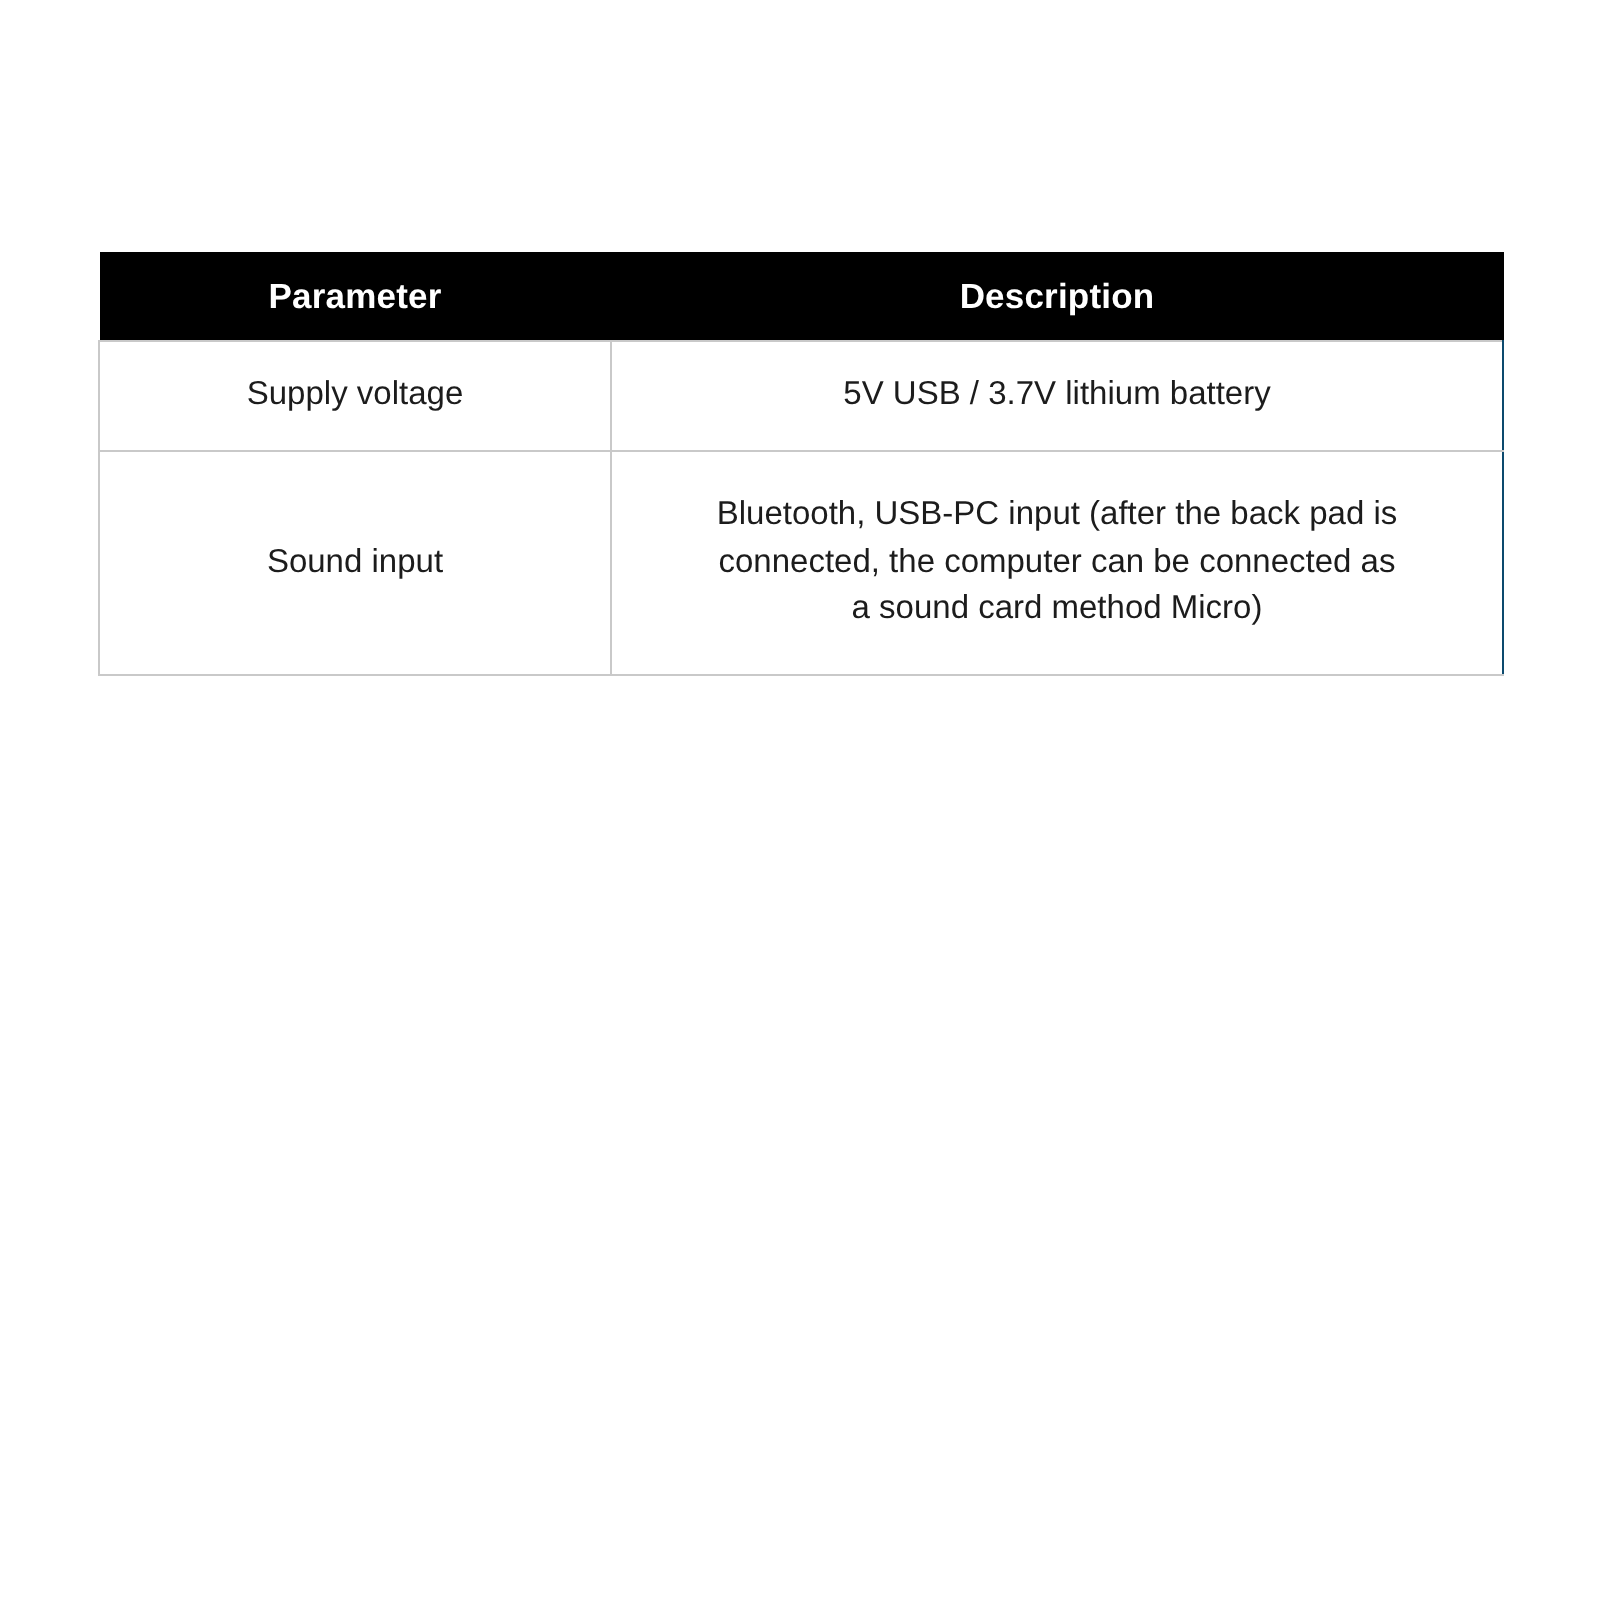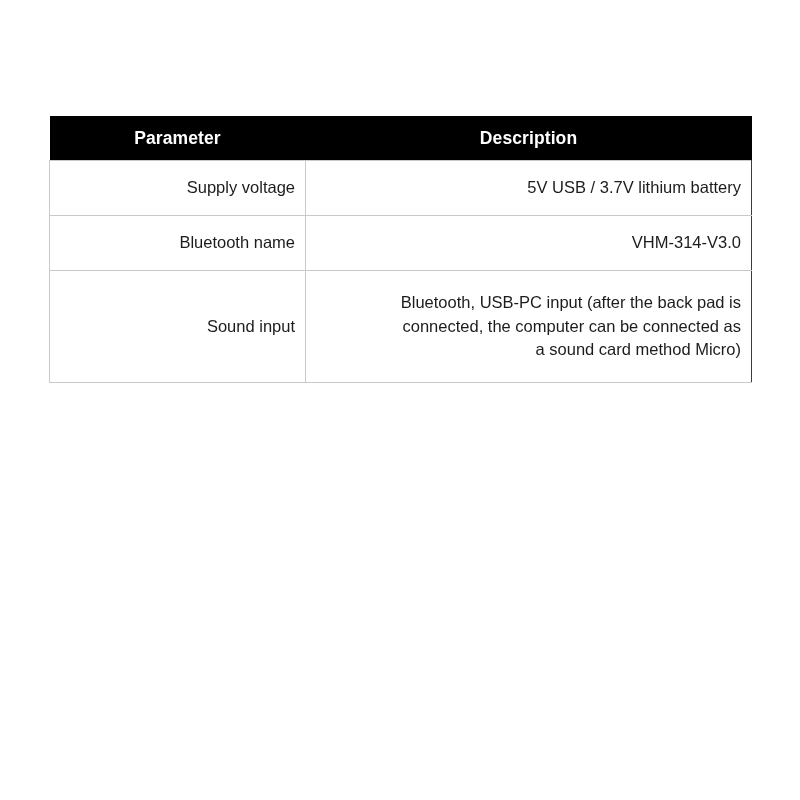--- a/index.html
+++ b/index.html
@@ -18,21 +18,21 @@
   #spec-sheet {
     position: relative;
     width: 800px;
     height: 800px;
     background: #ffffff;
   }
 
   .spec-table {
     position: absolute;
     left: 49px;
-    top: 116px;
+    top: 126px;
     width: 702px;
     border-collapse: collapse;
     table-layout: fixed;
     background: #ffffff;
   }
 
   .spec-table col.col-param { width: 256px; }
   .spec-table col.col-desc  { width: 446px; }
 
   .spec-table thead th {
@@ -45,21 +45,21 @@
     padding: 0 6px;
     border: none;
     letter-spacing: 0.1px;
   }
 
   .spec-table tbody td {
     border: 1px solid #c9c9c9;
     color: #1c1c1c;
     font-size: 16.5px;
     font-weight: normal;
-    text-align: right;
+    text-align: center;
     vertical-align: middle;
     padding: 0 10px;
     line-height: 1.45;
     background: #ffffff;
   }
 
   .spec-table tbody tr { height: 55px; }
   .spec-table tbody tr.row-tall { height: 112px; }
 
   .spec-table tbody tr td.cell-param {
@@ -98,24 +98,20 @@
     <tbody>
 
       <tr>
         <td class="cell-param">Supply voltage</td>
         <td class="cell-desc">5V USB / 3.7V lithium battery</td>
       </tr>
 
 
 
 
-      <tr>
-        <td class="cell-param">Bluetooth name</td>
-        <td class="cell-desc">VHM-314-V3.0</td>
-      </tr>
 
 
       <tr class="row-tall">
         <td class="cell-param">Sound input</td>
         <td class="cell-desc">
           <span class="desc-lines">
             <span class="dl">Bluetooth, USB-PC input (after the back pad is</span>
             <span class="dl">connected, the computer can be connected as</span>
             <span class="dl">a sound card method Micro)</span>
           </span>

